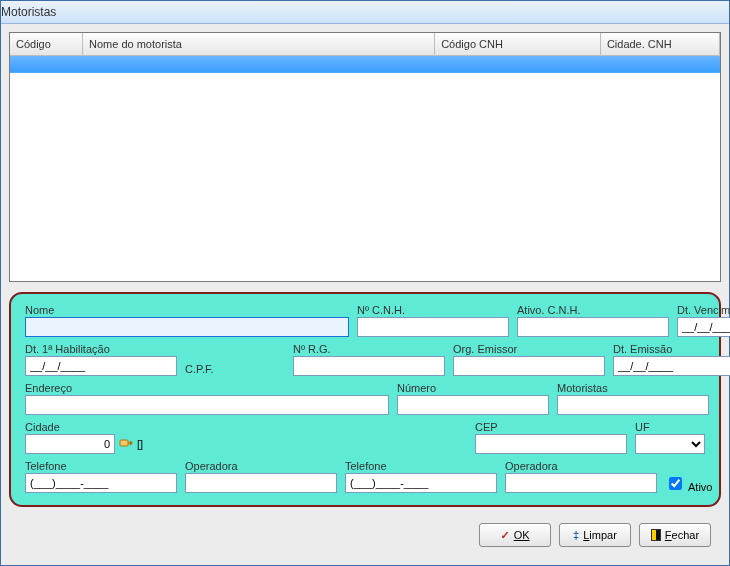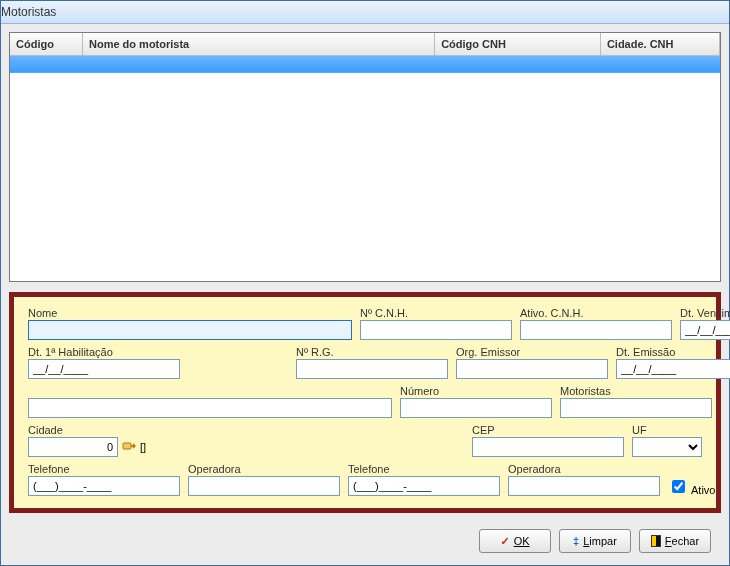--- a/index.html
+++ b/index.html
@@ -43,44 +43,44 @@
   }
   table.grid {
     width: 100%;
     border-collapse: collapse;
     table-layout: fixed;
   }
   table.grid th {
     background: linear-gradient(to bottom, #fdfdfd, #e6e6e6);
     border: 1px solid #bcbcbc;
     border-top: none;
-    font-weight: bold;
+    font-weight: normal;
     text-align: left;
     padding: 3px 6px;
     font-size: 11px;
     color: #333;
     height: 22px;
   }
   table.grid th:first-child { border-left: none; }
   table.grid td {
     padding: 0;
     height: 18px;
   }
   tr.selected-row td {
     background: linear-gradient(to bottom, #6bb6ff 0%, #3a9eff 100%);
   }
   .grid-filler {
     flex: 1;
     background: #fff;
   }
   .form-panel {
-    border: 5px solid #7f1d1d;
-    background: #fef9c3;
+    border: 2px solid #7f1d1d;
+    background: #5eead4;
     padding: 10px 14px 12px 14px;
-    border-radius: 0;
+    border-radius: 13px;
   }
   .row {
     display: flex;
     gap: 8px;
     margin-bottom: 6px;
     align-items: flex-end;
   }
   .field {
     display: flex;
     flex-direction: column;
@@ -224,37 +224,39 @@
           <input type="text" value="__/__/____" style="">
         </div>
       </div>
 
       <div class="row">
         <div class="field" style="flex:0 0 100px">
           <label>Dt. 1ª Habilitação</label>
           <input type="text" value="__/__/____" style="">
         </div>
         <div class="field" style="flex:0 0 100px">
+          <label>C.P.F.</label>
         </div>
         <div class="field" style="flex:0 0 112px">
           <label>Nº R.G.</label>
           <input type="text" value="" style="">
         </div>
         <div class="field" style="flex:0 0 98px">
           <label>Org. Emissor</label>
           <input type="text" value="" style="">
         </div>
         <div class="field" style="flex:0 0 100px">
           <label>Dt. Emissão</label>
           <input type="text" value="__/__/____" style="">
         </div>
       </div>
 
       <div class="row">
         <div class="field" style="flex:0 0 364px">
+          <label>Endereço</label>
           <input type="text" value="" style="">
         </div>
         <div class="field" style="flex:0 0 70px">
           <label>Número</label>
           <input type="text" value="" style="">
         </div>
         <div class="field" style="flex:1">
           <label>Motoristas</label>
           <input type="text" value="" style="">
         </div>

